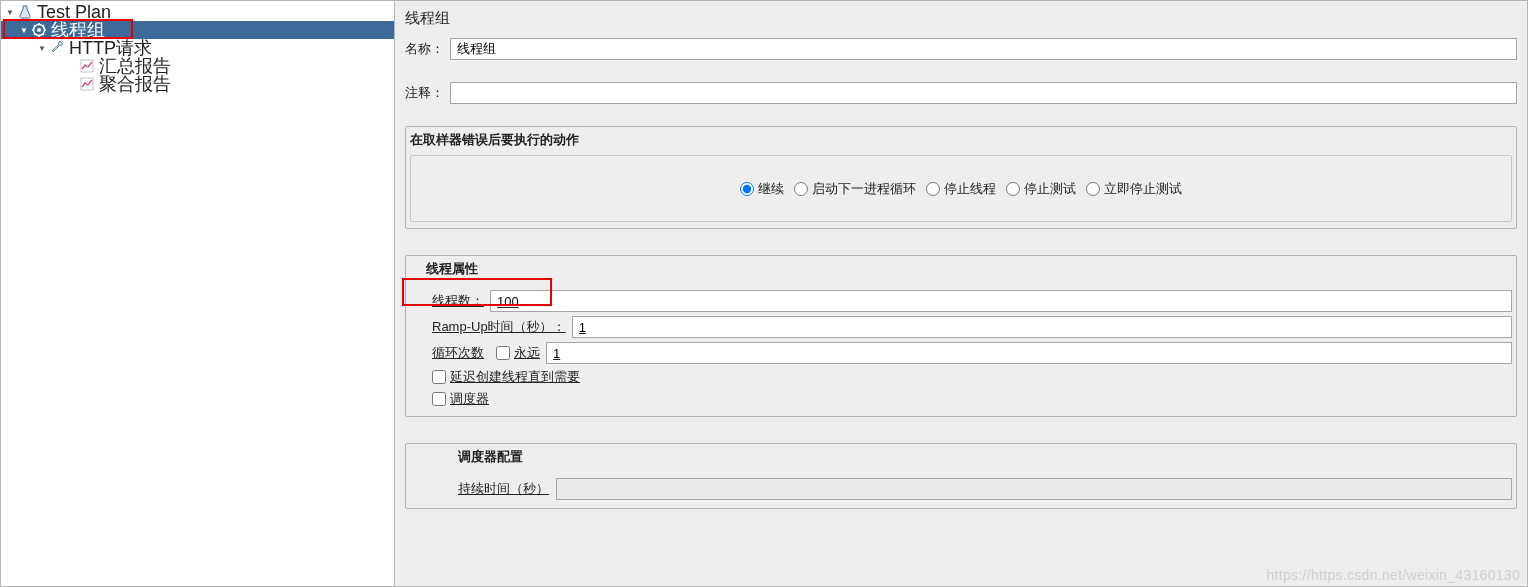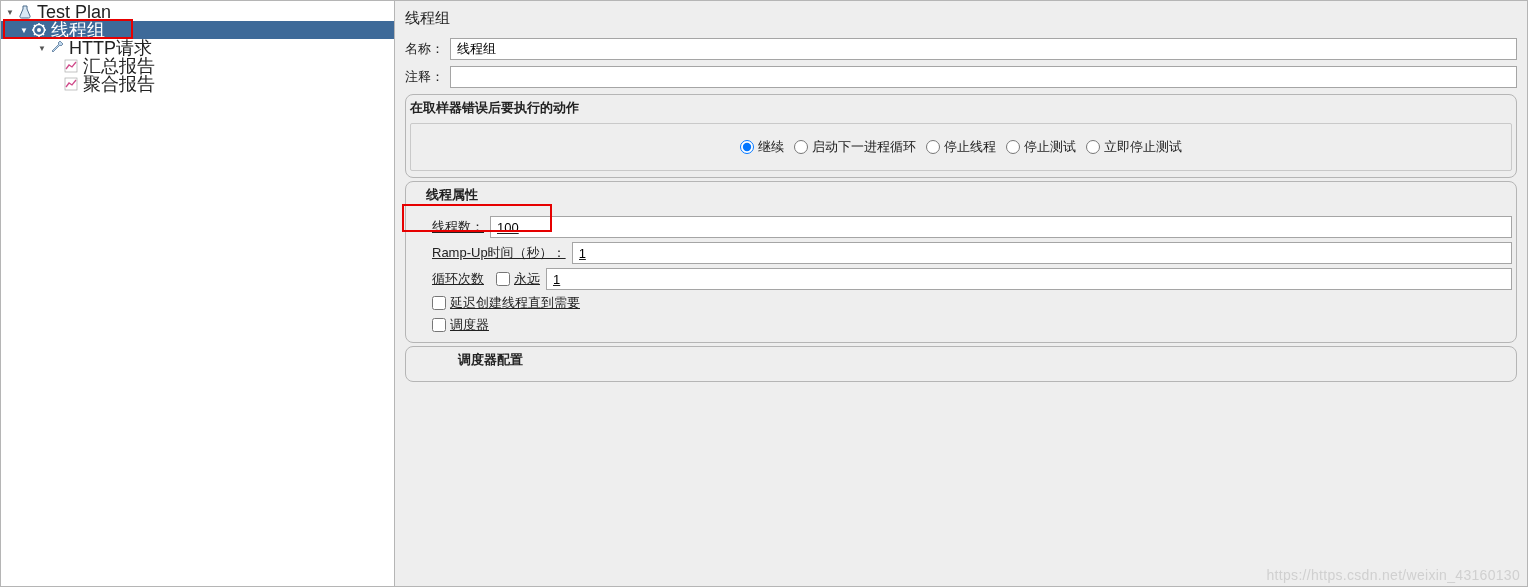--- a/index.html
+++ b/index.html
@@ -42,21 +42,21 @@
   }
   .tree-row.selected .tree-toggle { color: #fff; }
   .tree-icon {
     width: 16px; height: 16px;
     display: inline-flex; align-items:center; justify-content:center;
     margin-right: 4px;
   }
   .tree-label { font-size: 18px; }
   .indent-1 { padding-left: 18px; }
   .indent-2 { padding-left: 36px; }
-  .indent-3 { padding-left: 62px; }
+  .indent-3 { padding-left: 78px; }
   .red-box-tree {
     position: absolute;
     left: 2px; top: 18px;
     width: 130px; height: 20px;
     border: 2px solid #e60000;
     pointer-events: none;
   }
 
   .right-panel {
     flex: 1;
@@ -67,55 +67,55 @@
     overflow: auto;
   }
   .panel-title {
     font-size: 15px;
     font-weight: normal;
     padding: 4px 0 10px 0;
   }
   .field-row {
     display: flex;
     align-items: center;
-    margin-bottom: 6px;
+    margin-bottom: 22px;
   }
   .field-label {
     padding-right: 6px;
     font-size: 13px;
     white-space: nowrap;
   }
   .text-input {
     flex: 1;
     height: 22px;
     border: 1px solid #a5a5a5;
     background: #fff;
     padding: 0 6px;
     font-size: 13px;
   }
   .text-input:disabled { background: #eaeaea; }
 
   .group-box {
     border: 1px solid #b5b5b5;
-    border-radius: 8px;
-    margin-bottom: 3px;
+    border-radius: 2px;
+    margin-bottom: 26px;
     position: relative;
   }
   .group-title {
     font-weight: bold;
     font-size: 13px;
     padding: 4px 4px 6px 4px;
   }
   .group-inner {
     border: 1px solid #c9c9c9;
     border-radius: 2px;
     margin: 0 4px 6px 4px;
     background: #eeeeee;
     display:flex; align-items:center; justify-content:center;
-    height: 48px;
+    height: 67px;
     gap: 10px;
   }
   .radio-opt, .check-opt {
     display: inline-flex; align-items: center;
     gap: 4px;
     font-size: 13px;
     cursor: pointer;
   }
   input[type=radio], input[type=checkbox] {
     width: 14px; height: 14px;
@@ -274,18 +274,22 @@
             <span>调度器</span>
           </label>
         </div>
       </div>
       <div class="red-box-threads" style="left:-4px; top:22px; width:150px; height:28px;"></div>
     </div>
 
     <div class="group-box" style="flex:1;padding-left:48px;">
       <div class="group-title">调度器配置</div>
       <div class="props-box">
+        <div class="props-row">
+          <span class="field-label" style="min-width:98px;">持续时间（秒）</span>
+          <input class="text-input" disabled="" value="" style="">
+        </div>
       </div>
     </div>
   </div>
 </div>
 
 <div class="watermark">https://https.csdn.net/weixin_43160130</div>
 
 </body></html>

